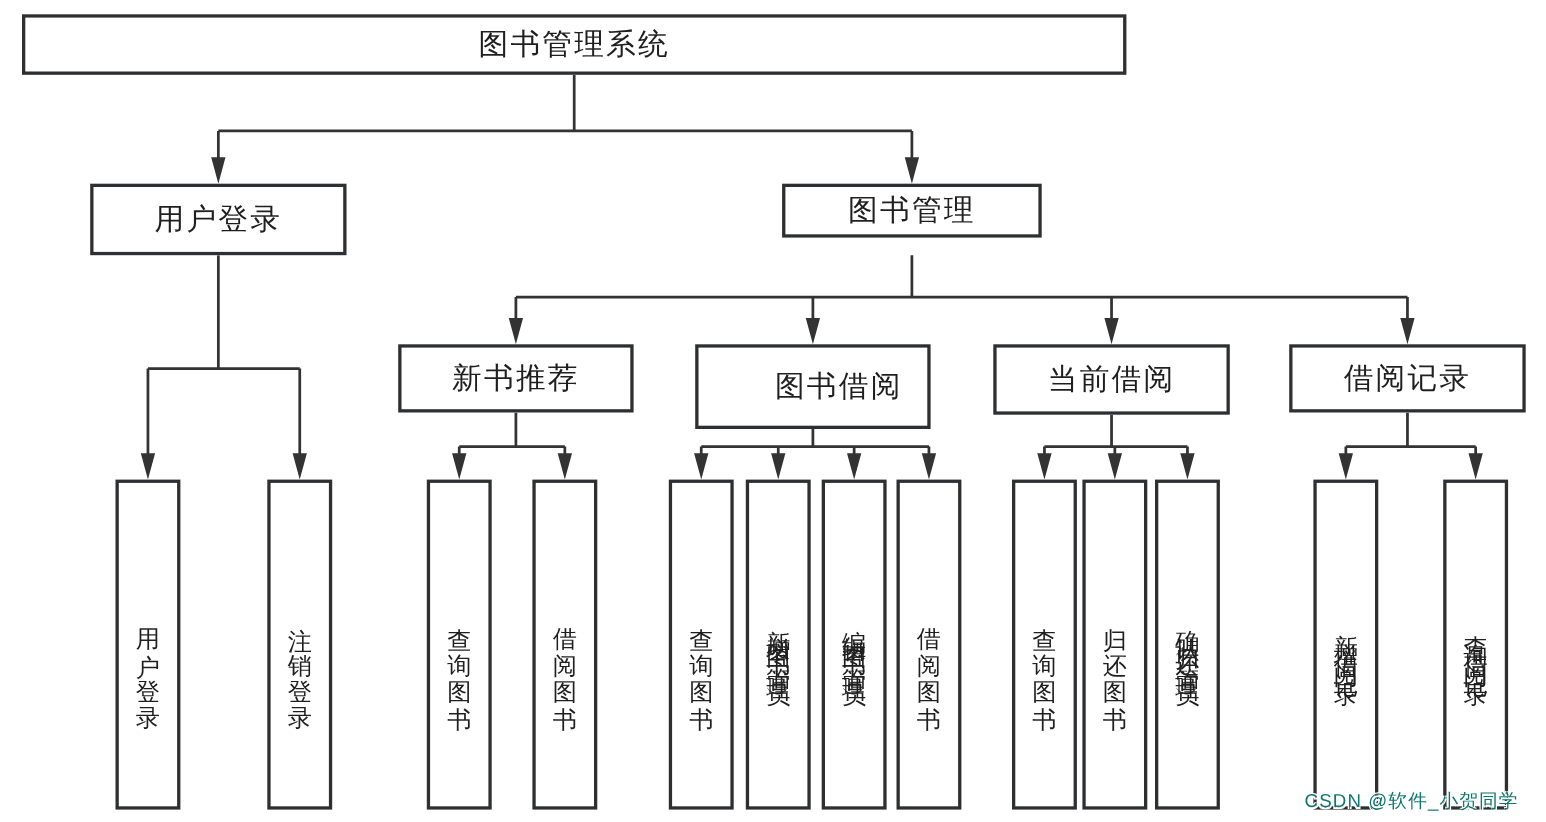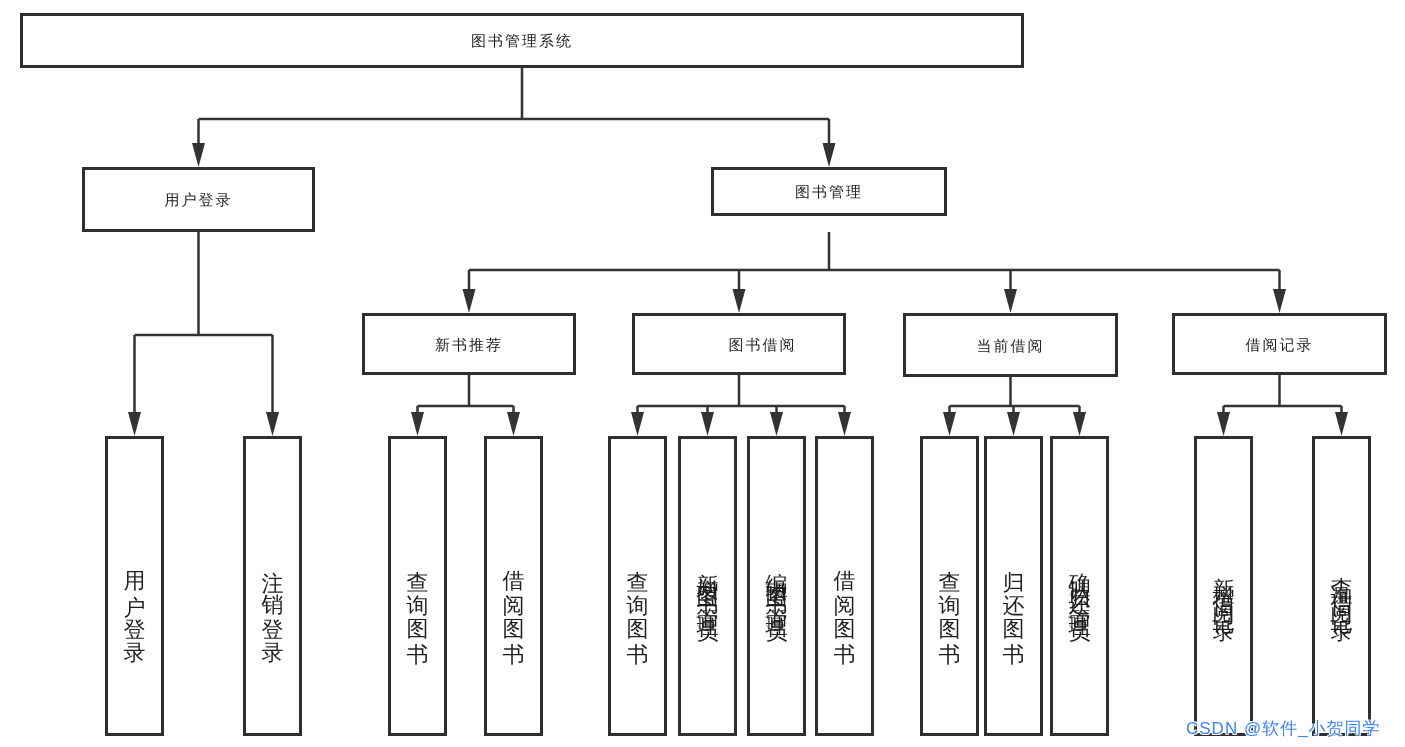--- a/index.html
+++ b/index.html
@@ -22,21 +22,21 @@
     box-sizing: border-box;
     background: #ffffff;
     border: 3px solid #2d2f31;
     display: flex;
     align-items: center;
     justify-content: center;
     z-index: 2;
   }
   .box .label {
     color: #1f1f1f;
-    font-size: 15px;
+    font-size: 27px;
     letter-spacing: 2px;
     white-space: nowrap;
     line-height: 1;
   }
   .box.leaf .label {
     writing-mode: vertical-rl;
     text-orientation: mixed;
     font-size: 22px;
     letter-spacing: 7px;
     line-height: 1;
@@ -45,21 +45,21 @@
   .box.leaf .label.wide { letter-spacing: 24px; padding-top: 30px; }
   .box.leaf .label.mid  { letter-spacing: 9px; }
   .box.leaf .label.tight{ letter-spacing: 7px; }
   #watermark {
     position: absolute;
     left: 1186px;
     top: 717px;
     z-index: 5;
     font-size: 17px;
     letter-spacing: 1px;
-    color: #3b82f6;
+    color: #0f766e;
     white-space: nowrap;
     text-shadow: -1px -1px 0 #ffffff, 1px -1px 0 #ffffff,
                  -1px  1px 0 #ffffff, 1px  1px 0 #ffffff;
   }
 </style>
 </head>
 <body>
 
 <div id="stage">
 
@@ -99,21 +99,21 @@
   <div class="box" style="left:82px; top:167px; width:233px; height:65px;">
     <span class="label">用户登录</span>
   </div>
   <div class="box" style="left:711px; top:167px; width:236px; height:49px;">
     <span class="label">图书管理</span>
   </div>
 
   <div class="box" style="left:362px; top:313px; width:214px; height:62px;align-items:center;">
     <span class="label">新书推荐</span>
   </div>
-  <div class="box" style="left:632px; top:313px; width:214px; height:62px;padding-left:47px;">
+  <div class="box" style="left:632px; top:313px; width:214px; height:77px;padding-left:47px;">
     <span class="label">图书借阅</span>
   </div>
   <div class="box" style="left:903px; top:313px; width:215px; height:64px;">
     <span class="label">当前借阅</span>
   </div>
   <div class="box" style="left:1172px; top:313px; width:215px; height:62px;">
     <span class="label">借阅记录</span>
   </div>
 
   <div class="box leaf" style="left:105px; top:436px; width:59px; height:300px;">

